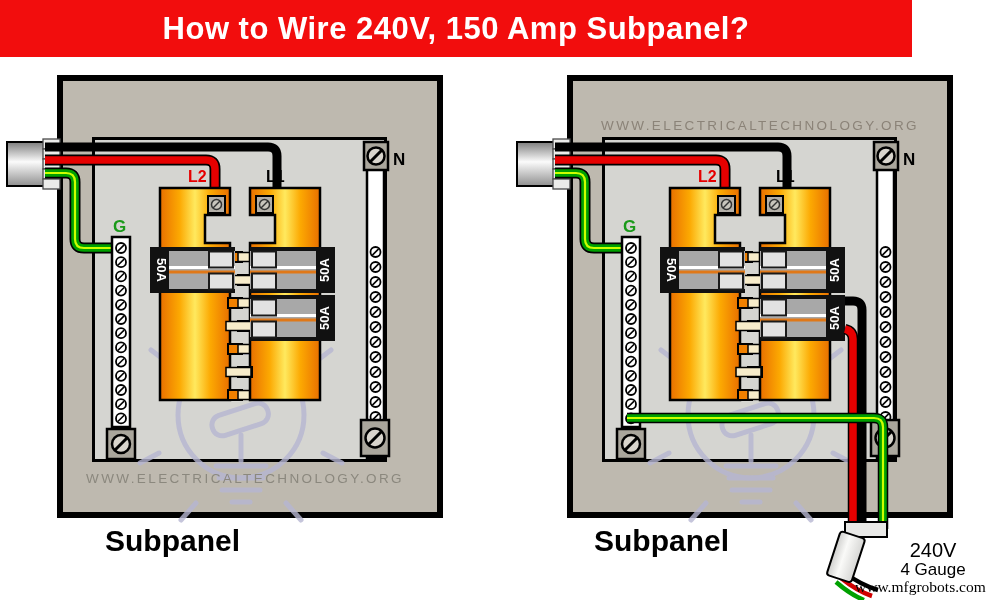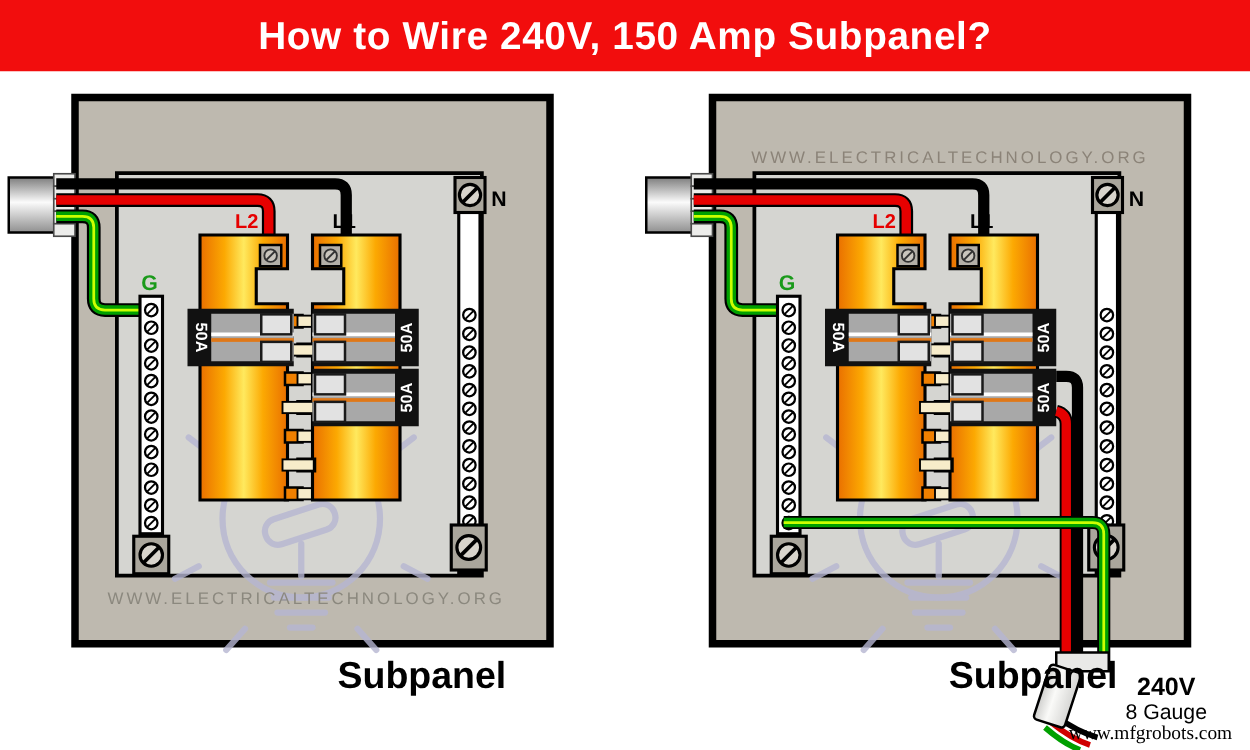--- a/index.html
+++ b/index.html
@@ -1,38 +1,38 @@
 <!DOCTYPE html>
 <html><head>
 <meta charset="utf-8">
 <style>
   html,body{margin:0;padding:0;}
   body{
     width:1000px;height:600px;position:relative;overflow:hidden;
     background:#ffffff;font-family:"Liberation Sans",sans-serif;
   }
   .header{
-    position:absolute;left:0;top:0;width:1000px;height:57px;
+    position:absolute;left:0;top:0;width:912px;height:57px;
     background:#f20d0d;display:flex;align-items:center;justify-content:center;
   }
   .header h1{
     margin:0;color:#ffffff;font-size:31px;font-weight:bold;letter-spacing:0.5px;
   }
   .panel-svg{position:absolute;top:73px;width:442px;height:527px;}
   #panel-left-svg{left:5px;}
   #panel-right-svg{left:515px;}
   .caption{
-    position:absolute;top:524px;width:300px;text-align:right;
+    position:absolute;top:524px;width:300px;text-align:left;
     font-size:30px;font-weight:bold;color:#000;
   }
   #caption-left{left:105px;}
   #caption-right{left:594px;}
   .out-voltage{
     position:absolute;left:893px;top:539px;width:80px;text-align:center;
-    font-size:20px;font-weight:bold;color:#000;
+    font-size:20px;font-weight:normal;color:#000;
   }
   .out-gauge{
     position:absolute;left:888px;top:560px;width:90px;text-align:center;
     font-size:17px;color:#000;
   }
   .credit{
     position:absolute;left:855px;top:578px;width:145px;
     font-family:"Liberation Serif",serif;font-size:15.5px;color:#000;
   }
   svg text{font-family:"Liberation Sans",sans-serif;}
@@ -471,14 +471,14 @@
     <path d="M 321 509 Q 336 522 349 527" fill="none" stroke="#00a000" stroke-width="4.5"></path>
     <rect x="330" y="449" width="42" height="15" fill="#e9e9e7" stroke="#000" stroke-width="2"></rect>
     <rect x="325" y="462" width="26" height="46" rx="3" fill="url(#cableGrad)" stroke="#000" stroke-width="2" transform="rotate(18 338 462)"></rect>
   </g>
 </svg>
 
 <div id="caption-left" class="caption">Subpanel</div>
 <div id="caption-right" class="caption">Subpanel</div>
 
 <div class="out-voltage">240V</div>
-<div class="out-gauge">8 Gauge</div>
+<div class="out-gauge">4 Gauge</div>
 <div class="credit">www.mfgrobots.com</div>
 
 </body></html>

